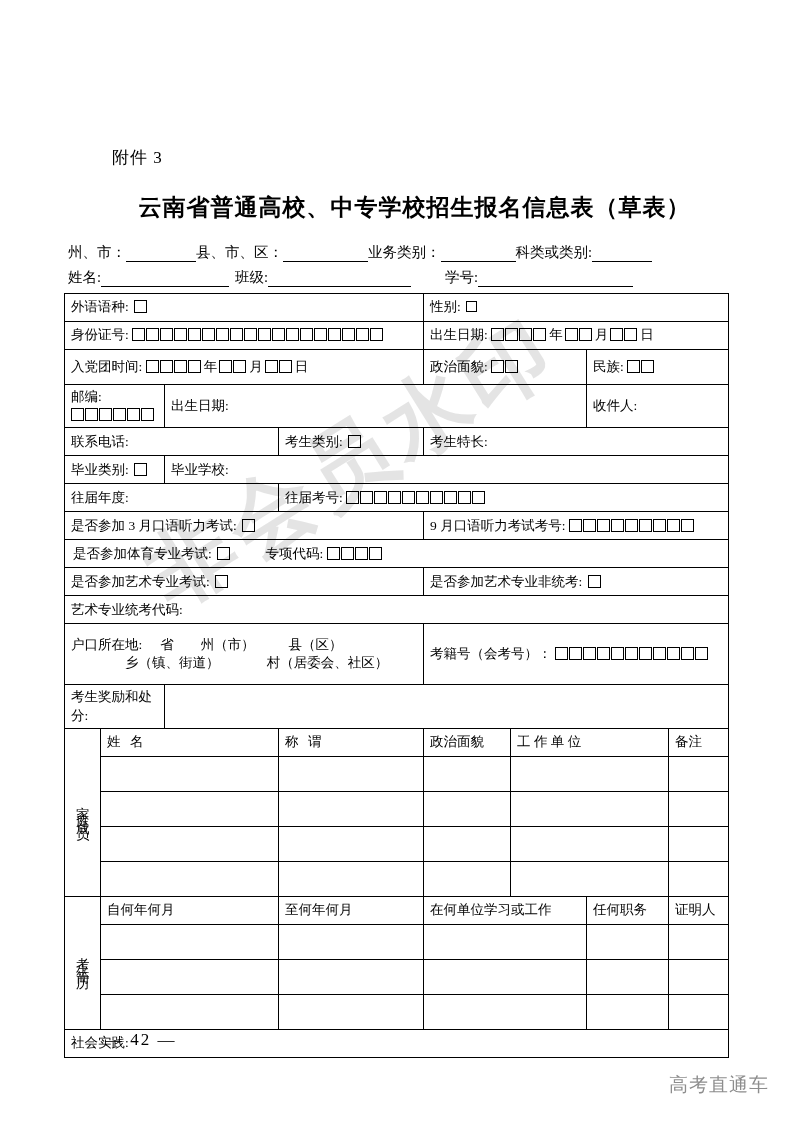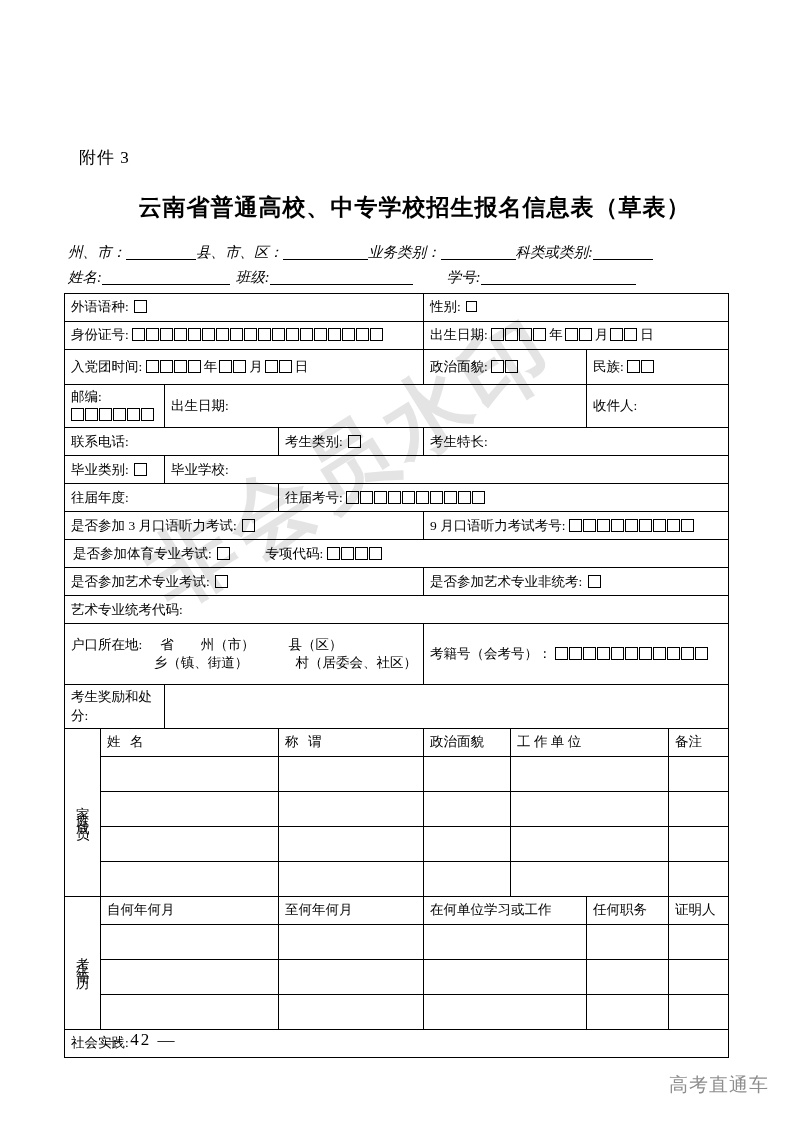--- a/index.html
+++ b/index.html
@@ -39,21 +39,21 @@
     font-weight: 700;
     white-space: nowrap;
     pointer-events: none;
     z-index: 0;
   }
   .content { position: relative; z-index: 2; }
 
   
   .attachment {
     position: absolute;
-    left: 79px;
+    left: 112px;
     top: 146px;
     font-size: 17px;
     letter-spacing: 1px;
   }
   .doc-title {
     position: absolute;
     left: 2px;
     top: 192px;
     width: 793px;
     text-align: center;
@@ -63,22 +63,21 @@
     margin-left: 16px;
   }
 
   .meta-line {
     position: absolute;
     left: 68px;
     width: 660px;
     font-size: 14.5px;
     white-space: nowrap;
     display: flex;
-    align-items: center;
-    font-style: italic;
+    align-items: flex-end;
   }
   .meta-line-1 { top: 243px; }
   .meta-line-2 { top: 268px; }
   .meta-line .lbl { flex: none; }
   .rule {
     display: inline-block;
     border-bottom: 1px solid #000;
     height: 13px;
     flex: none;
   }
@@ -138,21 +137,21 @@
     text-align: center;
     line-height: 1;
     font-size: 13.5px;
     white-space: nowrap;
   }
   td.vcell { text-align: center; padding: 4px 2px; width: 36px; }
 
   .ctr { text-align: left; }
   .sp2 { letter-spacing: 3px; }
 
-  .hukou-l1, .hukou-l2 { white-space: pre; text-align: right; }
+  .hukou-l1, .hukou-l2 { white-space: pre; }
 
   .bigbox { height: 118px; vertical-align: top; }
 
   
   .pagenum {
     position: absolute;
     left: 105px;
     top: 1030px;
     font-size: 17px;
     letter-spacing: 2px;

